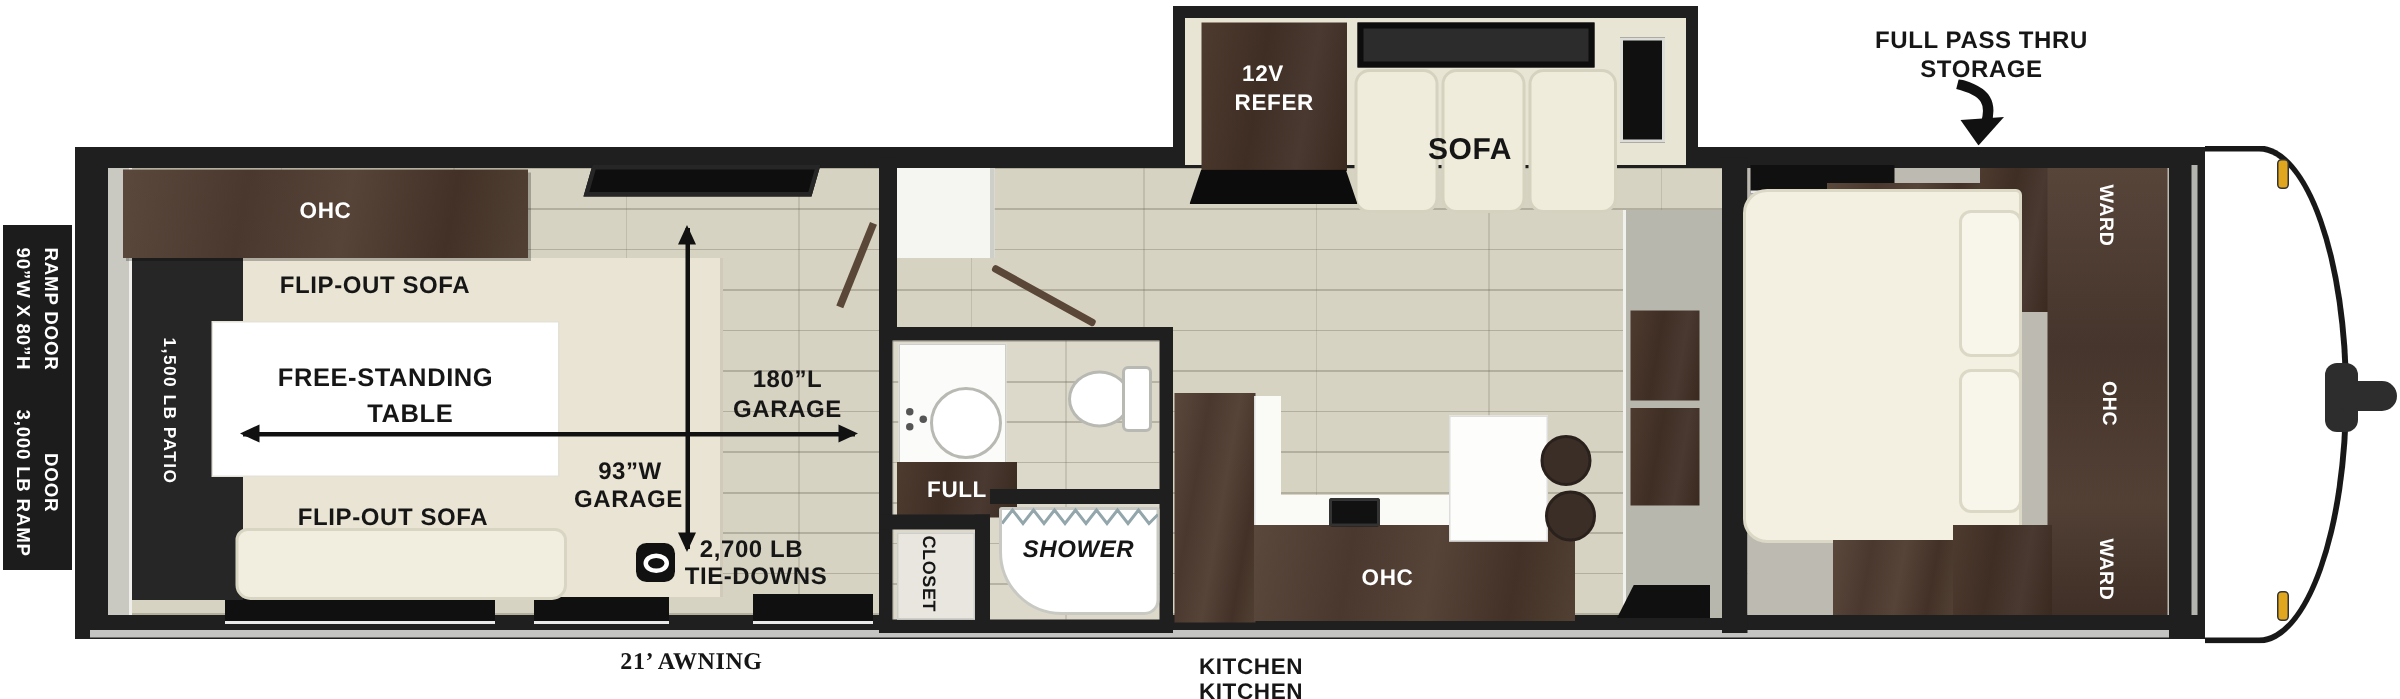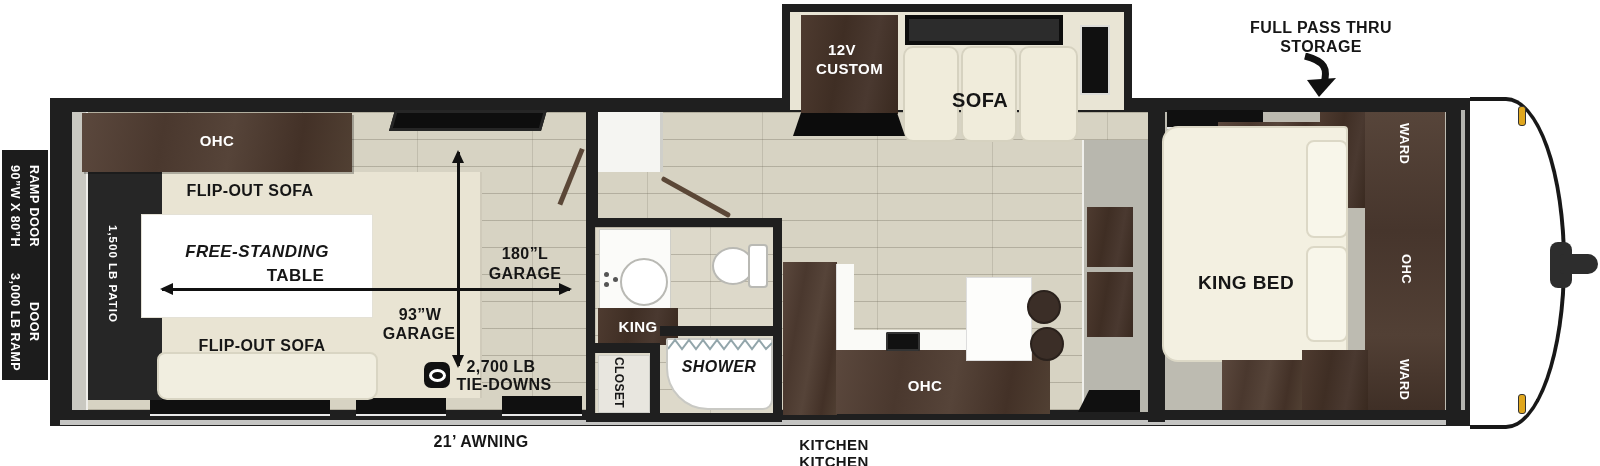--- a/index.html
+++ b/index.html
@@ -50,22 +50,22 @@
   <div class="lbl white vert" style="left:106px;top:212px;width:22px;height:124px;font-size:11.5px;letter-spacing:1px;">1,500 LB PATIO</div>
 
   <div class="abs" style="left:162px;top:172px;width:318px;height:226px;background:#e9e4d3;border-right:2px solid #cfcaba;"></div>
 
   <div class="abs wood" style="left:82px;top:113px;width:270px;height:59px;box-shadow:2px 2px 0 rgba(0,0,0,.25);"></div>
   <div class="lbl white" style="left:82px;top:133px;width:270px;font-size:15px;">OHC</div>
 
   <div class="lbl" style="left:150px;top:183px;width:200px;font-size:16px;">FLIP-OUT SOFA</div>
 
   <div class="abs" style="left:142px;top:215px;width:230px;height:102px;background:#ffffff;box-shadow:0 0 0 1px #e4e1d6;"></div>
-  <div class="lbl" style="left:142px;top:243px;width:230px;font-size:17px;font-style:italic;">FREE-STANDING</div>
-  <div class="lbl" style="left:148px;top:267px;width:233px;font-size:17px;padding-left:31px;">TABLE</div>
+  <div class="lbl" style="left:142px;top:243px;width:230px;font-size:17px;">FREE-STANDING</div>
+  <div class="lbl" style="left:126px;top:267px;width:233px;font-size:17px;padding-left:31px;">TABLE</div>
 
   <div class="lbl" style="left:162px;top:338px;width:200px;font-size:16px;">FLIP-OUT SOFA</div>
   <div class="abs" style="left:157px;top:352px;width:221px;height:48px;background:#f1eee0;
               border:2px solid #d9d5c3;border-radius:8px 8px 10px 10px;box-sizing:border-box;"></div>
 
   <div class="arrow-h" style="left:162px;top:288px;width:408px;"></div>
   <div class="arrow-v" style="left:457px;top:152px;height:214px;"></div>
   <div class="lbl" style="left:470px;top:246px;width:110px;font-size:16px;">180”L</div>
   <div class="lbl" style="left:470px;top:266px;width:110px;font-size:16px;">GARAGE</div>
   <div class="lbl" style="left:365px;top:307px;width:110px;font-size:16px;">93”W</div>
@@ -87,21 +87,21 @@
               transform:rotate(29deg);transform-origin:left top;border-radius:2px;"></div>
 
   <div class="abs floorpat" style="left:586px;top:218px;width:196px;height:204px;border:9px solid #1f1f1f;box-sizing:border-box;
               background-color:#ddd9ca;"></div>
   <div class="abs" style="left:599px;top:229px;width:70px;height:82px;background:#fbfbf9;border:1px solid #cfcfc9;"></div>
   <div class="abs" style="left:620px;top:258px;width:48px;height:48px;border-radius:50%;background:#fff;
               border:2px solid #b9b9b4;box-sizing:border-box;"></div>
   <div class="abs" style="left:604px;top:272px;width:5px;height:5px;background:#555;border-radius:50%;
               box-shadow:0 10px 0 #555, 9px 5px 0 #555;"></div>
   <div class="abs wood2" style="left:598px;top:308px;width:80px;height:37px;"></div>
-  <div class="lbl white" style="left:598px;top:319px;width:80px;font-size:15px;">KING</div>
+  <div class="lbl white" style="left:598px;top:319px;width:80px;font-size:15px;">FULL</div>
   <div class="abs" style="left:712px;top:247px;width:42px;height:38px;border-radius:50%;background:#fff;
               border:2px solid #b9b9b4;box-sizing:border-box;"></div>
   <div class="abs" style="left:748px;top:244px;width:20px;height:44px;background:#fff;border:2px solid #b9b9b4;
               border-radius:4px;box-sizing:border-box;"></div>
   <div class="wall" style="left:586px;top:343px;width:74px;height:10px;"></div>
   <div class="wall" style="left:650px;top:343px;width:10px;height:79px;"></div>
   <div class="wall" style="left:660px;top:326px;width:122px;height:10px;"></div>
   <div class="abs" style="left:598px;top:355px;width:50px;height:56px;background:#e8e6df;border:1px solid #cfcfc9;"></div>
   <div class="lbl vert" style="left:613px;top:356px;width:20px;height:54px;font-size:12px;">CLOSET</div>
   <div class="abs" style="left:666px;top:338px;width:107px;height:72px;background:#fff;border:2px solid #c9c9c4;
@@ -116,21 +116,21 @@
   <div class="abs" style="left:905px;top:15px;width:158px;height:30px;background:#2c2c2c;border:4px solid #0d0d0d;box-sizing:border-box;"></div>
   <div class="abs" style="left:1080px;top:25px;width:30px;height:70px;background:#101010;border:2px solid #dcdcd8;box-sizing:border-box;"></div>
   <div class="abs" style="left:903px;top:46px;width:56px;height:96px;background:#f0ecdb;border:2px solid #d6d2c0;border-radius:10px;box-sizing:border-box;"></div>
   <div class="abs" style="left:961px;top:46px;width:56px;height:96px;background:#f0ecdb;border:2px solid #d6d2c0;border-radius:10px;box-sizing:border-box;"></div>
   <div class="abs" style="left:1019px;top:46px;width:59px;height:96px;background:#f0ecdb;border:2px solid #d6d2c0;border-radius:10px;box-sizing:border-box;"></div>
   <div class="lbl" style="left:930px;top:90px;width:100px;font-size:20px;">SOFA</div>
   <div class="abs wood2" style="left:801px;top:15px;width:97px;height:99px;"></div>
   <div class="abs" style="left:793px;top:113px;width:112px;height:23px;background:#0c0c0c;
               clip-path:polygon(7% 0,93% 0,100% 100%,0 100%);"></div>
   <div class="lbl white" style="left:801px;top:42px;width:82px;font-size:15px;">12V</div>
-  <div class="lbl white" style="left:801px;top:61px;width:97px;font-size:15px;">CUSTOM</div>
+  <div class="lbl white" style="left:801px;top:61px;width:97px;font-size:15px;">REFER</div>
 
   <div class="abs wood" style="left:783px;top:262px;width:54px;height:153px;"></div>
   <div class="abs" style="left:836px;top:264px;width:17px;height:150px;background:#fafaf7;border-left:1px solid #ddd;"></div>
   <div class="abs" style="left:852px;top:330px;width:118px;height:22px;background:#fafaf7;"></div>
   <div class="abs wood" style="left:836px;top:350px;width:214px;height:64px;"></div>
   <div class="abs" style="left:886px;top:332px;width:34px;height:19px;background:#111;border-radius:2px;
               box-shadow:inset 0 0 0 2px #333;"></div>
   <div class="lbl white" style="left:885px;top:378px;width:80px;font-size:15px;">OHC</div>
   <div class="abs" style="left:966px;top:277px;width:64px;height:82px;background:#fdfdfb;border:1px solid #ddd;"></div>
   <div class="abs" style="left:1027px;top:290px;width:34px;height:34px;border-radius:50%;background:#3b2e27;border:2px solid #2a211c;box-sizing:border-box;"></div>
@@ -146,21 +146,20 @@
   <div class="abs" style="left:1165px;top:112px;width:281px;height:298px;background:#bdbbb1;"></div>
   <div class="win" style="left:1167px;top:110px;width:96px;height:17px;"></div>
   <div class="abs wood" style="left:1218px;top:122px;width:102px;height:46px;"></div>
   <div class="abs wood2" style="left:1320px;top:112px;width:46px;height:96px;"></div>
   <div class="abs" style="left:1365px;top:112px;width:80px;height:298px;
               background:linear-gradient(180deg,#57453a,#46352c 40%,#524035 75%,#3f2f26);"></div>
   <div class="abs" style="left:1162px;top:126px;width:186px;height:236px;background:#f3f0e1;
               border:2px solid #dcd8c6;border-radius:16px 4px 4px 16px;box-sizing:border-box;"></div>
   <div class="abs" style="left:1306px;top:140px;width:42px;height:98px;background:#f8f6ea;border:2px solid #dcd8c6;border-radius:8px;box-sizing:border-box;"></div>
   <div class="abs" style="left:1306px;top:246px;width:42px;height:96px;background:#f8f6ea;border:2px solid #dcd8c6;border-radius:8px;box-sizing:border-box;"></div>
-  <div class="lbl" style="left:1156px;top:273px;width:180px;font-size:19px;">KING BED</div>
   <div class="abs wood" style="left:1222px;top:360px;width:80px;height:50px;"></div>
   <div class="abs wood2" style="left:1302px;top:350px;width:66px;height:60px;"></div>
   <div class="lbl white vert" style="left:1398px;top:116px;width:22px;height:56px;font-size:13px;">WARD</div>
   <div class="lbl white vert" style="left:1400px;top:246px;width:22px;height:46px;font-size:13px;">OHC</div>
   <div class="lbl white vert" style="left:1398px;top:350px;width:22px;height:60px;font-size:13px;">WARD</div>
   <div class="abs" style="left:1461px;top:110px;width:4px;height:300px;background:#b5b5b0;"></div>
 
   <div class="abs" style="left:1470px;top:97px;width:96px;height:332px;background:#fff;
               border:4px solid #181818;border-left:none;box-sizing:border-box;
               border-radius:0 60px 60px 0 / 0 166px 166px 0;"></div>
@@ -182,17 +181,17 @@
     </div>
   </div>
 
   <div class="lbl" style="left:1236px;top:20px;width:170px;font-size:16px;">FULL PASS THRU</div>
   <div class="lbl" style="left:1236px;top:39px;width:170px;font-size:16px;">STORAGE</div>
   <svg class="abs" style="left:1298px;top:53px;" width="42" height="44" viewBox="0 0 42 44">
     <path d="M7,3 C27,8 30,16 26,30" fill="none" stroke="#111" stroke-width="7"></path>
     <polygon points="9,27 38,25 21,44" fill="#111"></polygon>
   </svg>
 
-  <div class="lbl" style="left:398px;top:434px;width:166px;font-size:16px;">21’ AWNING</div>
+  <div class="lbl" style="left:378px;top:434px;width:166px;font-size:16px;font-family:Liberation Serif, serif;">21’ AWNING</div>
   <div class="lbl" style="left:794px;top:437px;width:80px;font-size:15px;">KITCHEN</div>
   <div class="lbl" style="left:794px;top:454px;width:80px;font-size:15px;">KITCHEN</div>
 
 </div>
 
 </body></html>

